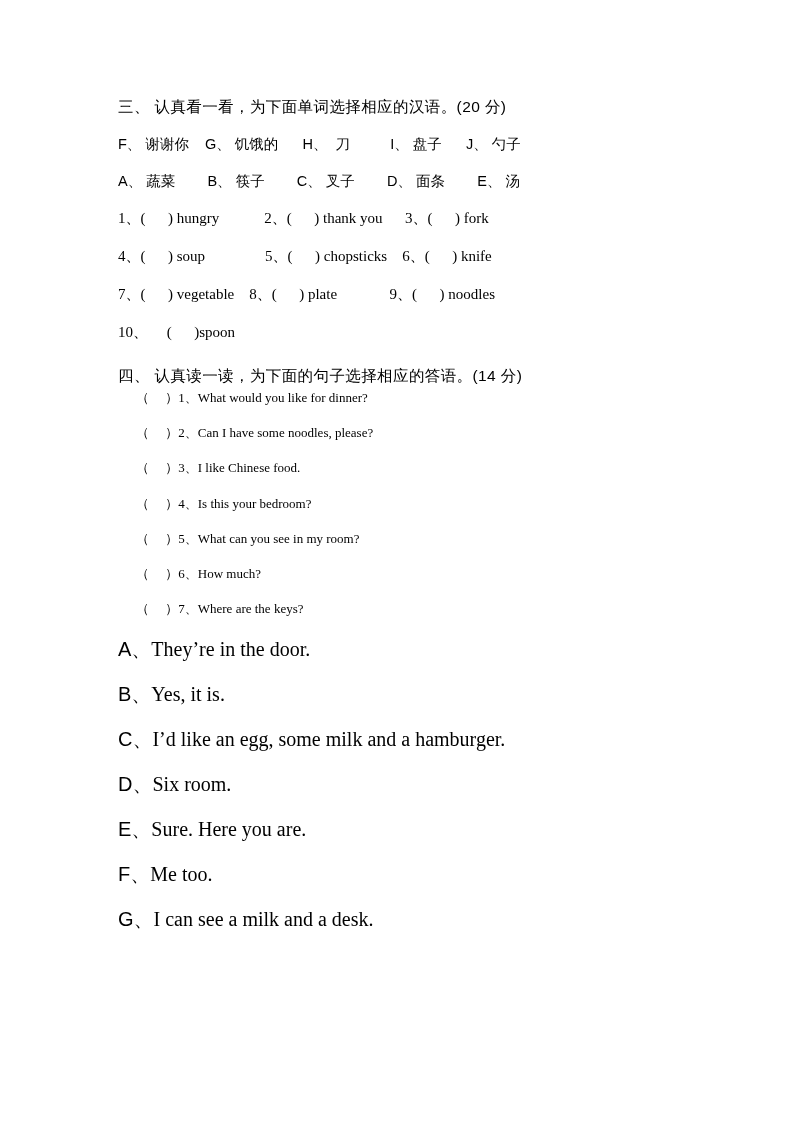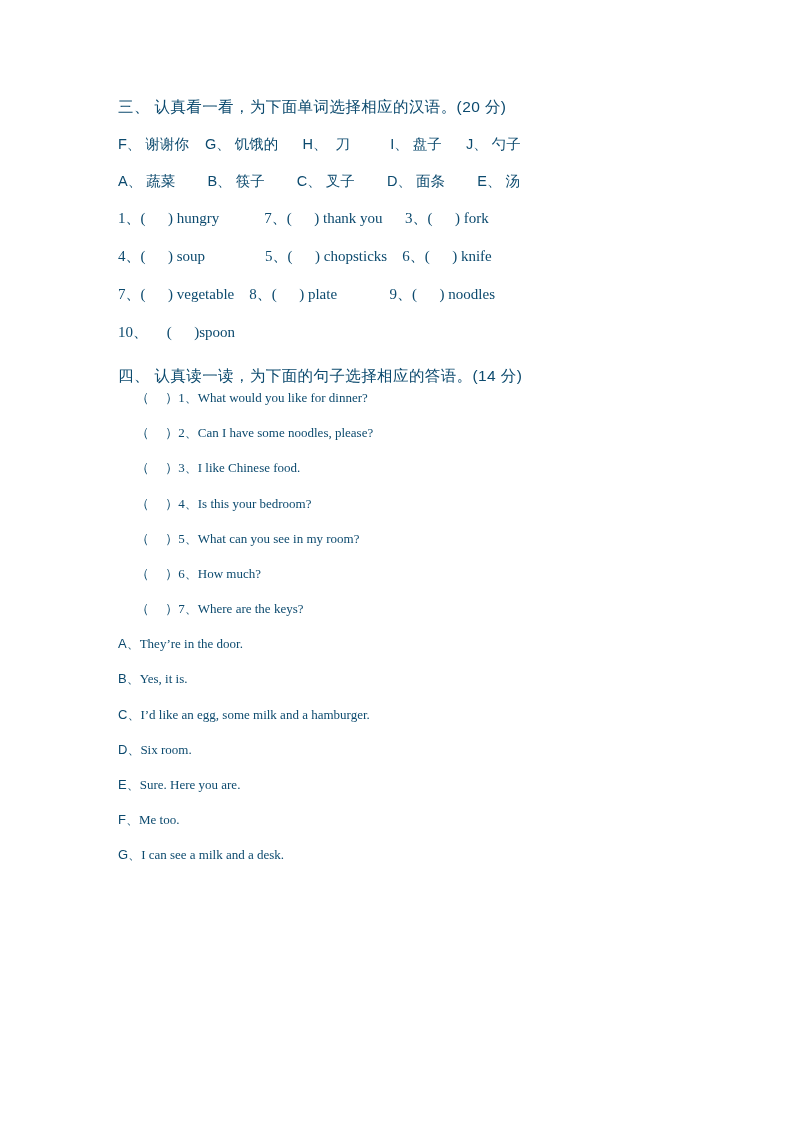--- a/index.html
+++ b/index.html
@@ -6,21 +6,21 @@
     margin: 0;
     padding: 0;
     background: #ffffff;
   }
   .page {
     position: relative;
     width: 793px;
     height: 1122px;
     background: #ffffff;
     font-family: "Liberation Serif", serif;
-    color: #0c4a6e;
+    color: #000000;
     overflow: hidden;
   }
   .content {
     position: absolute;
     left: 118px;
     top: 96px;
     width: 580px;
   }
   .section-heading {
     font-family: "Liberation Sans", sans-serif;
@@ -52,41 +52,41 @@
   .match-row {
     font-family: "Liberation Serif", serif;
     font-size: 13px;
     margin: 0 0 17px 0;
     padding-left: 18px;
     line-height: 1.4;
     white-space: pre;
   }
   .answer-row {
     font-family: "Liberation Serif", serif;
-    font-size: 13px;
+    font-size: 20px;
     margin: 0 0 17px 0;
     line-height: 1.4;
     white-space: pre;
   }
   .answer-row .cn {
     font-family: "Liberation Sans", sans-serif;
   }
 </style>
 </head>
 <body>
 
 <div class="page">
   <div class="content">
 
     <p class="section-heading">三、 认真看一看，为下面单词选择相应的汉语。(20 分)</p>
 
     <p class="opt-row">F、 谢谢你    G、 饥饿的      H、  刀          I、 盘子      J、 勺子</p>
     <p class="opt-row">A、 蔬菜        B、 筷子        C、 叉子        D、 面条        E、 汤</p>
 
-    <p class="q-row">1、(      ) hungry            7、(      ) thank you      3、(      ) fork</p>
+    <p class="q-row">1、(      ) hungry            2、(      ) thank you      3、(      ) fork</p>
     <p class="q-row">4、(      ) soup                5、(      ) chopsticks    6、(      ) knife</p>
     <p class="q-row">7、(      ) vegetable    8、(      ) plate              9、(      ) noodles</p>
     <p class="q-row">10、     (      )spoon</p>
 
     <p class="section-heading second">四、 认真读一读，为下面的句子选择相应的答语。(14 分)</p>
 
     <p class="match-row">（     ）1、What would you like for dinner?</p>
     <p class="match-row">（     ）2、Can I have some noodles, please?</p>
     <p class="match-row">（     ）3、I like Chinese food.</p>
     <p class="match-row">（     ）4、Is this your bedroom?</p>

